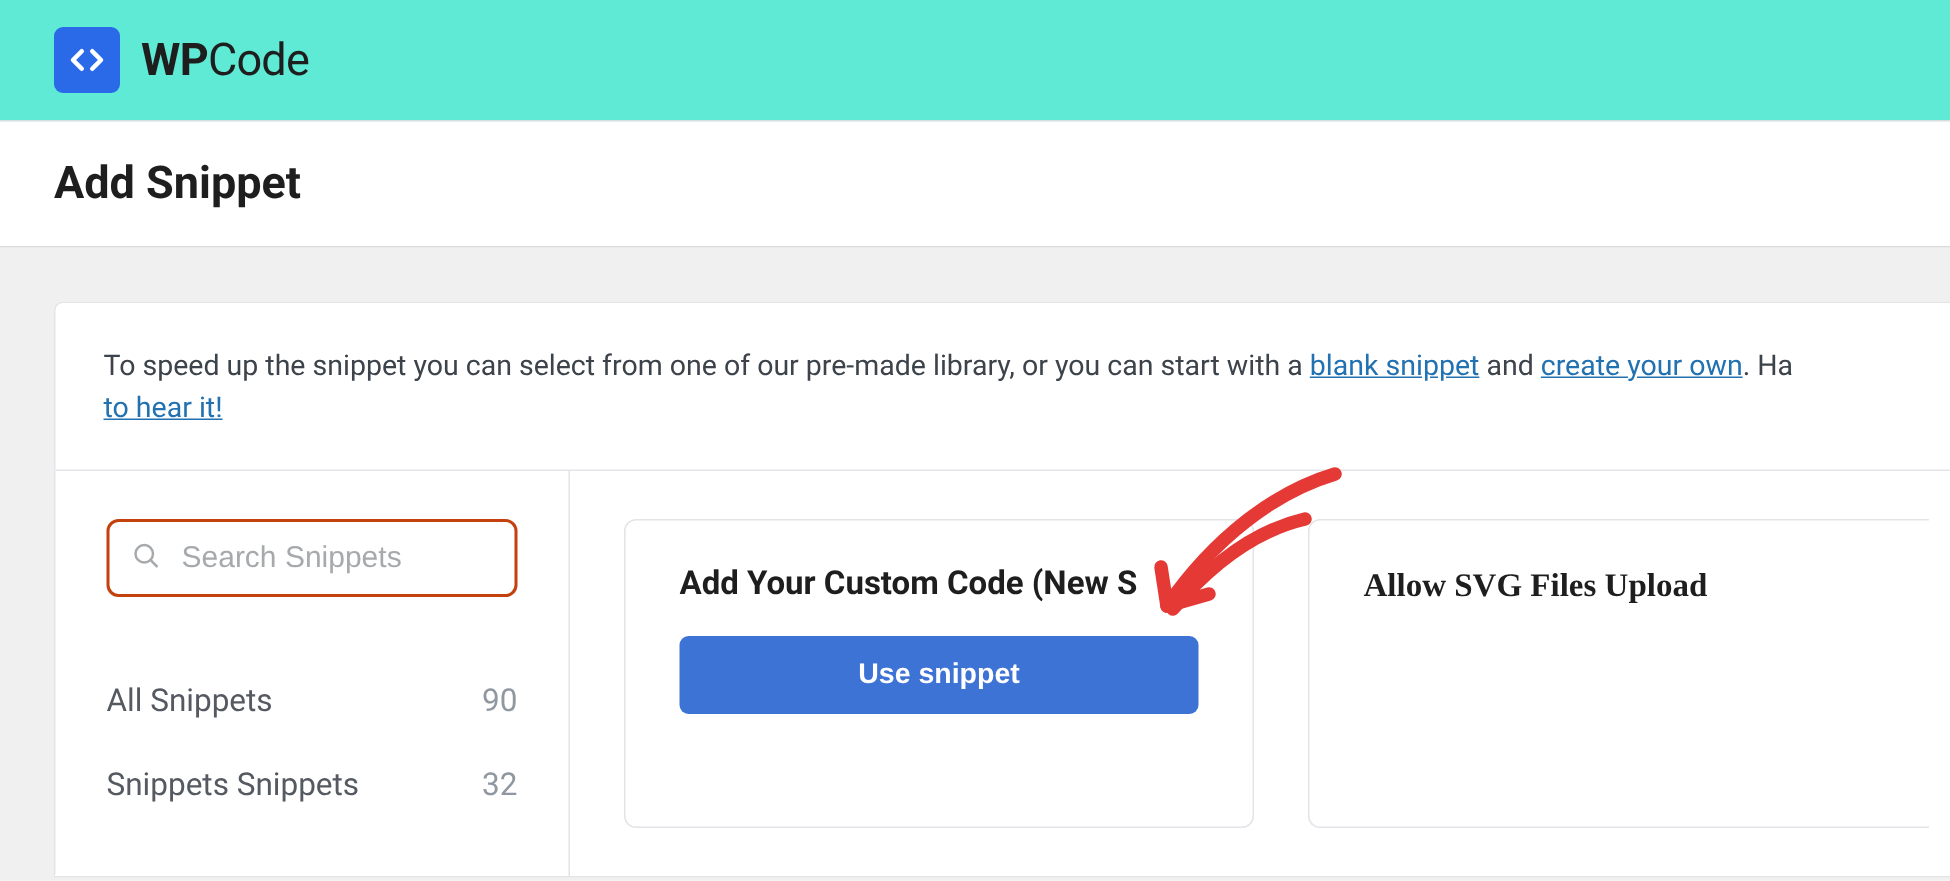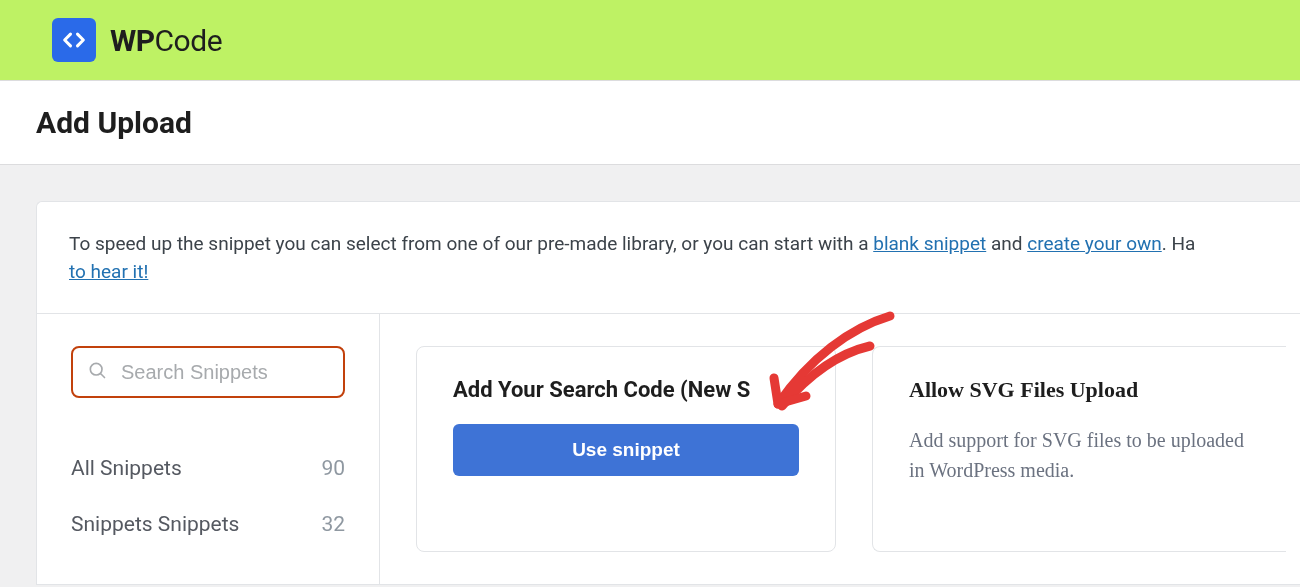--- a/index.html
+++ b/index.html
@@ -1,19 +1,19 @@
 <!DOCTYPE html>
 <html><head>
 <meta charset="utf-8">
 <style>
   * { box-sizing: border-box; margin: 0; padding: 0; }
   html, body { width: 1300px; height: 587px; overflow: hidden; font-family: -apple-system, BlinkMacSystemFont, "Segoe UI", Roboto, "Helvetica Neue", Arial, sans-serif; color: #1e1e1e; background: #f0f0f1; }
   a { color: #2271b1; text-decoration: underline; cursor: pointer; text-align: right; }
 
-  .topbar { background: #bef264; border-bottom: 1px solid #dcdcde; padding: 18px 52px; display: flex; }
+  .topbar { background: #5eead4; border-bottom: 1px solid #dcdcde; padding: 18px 36px; display: flex; }
   .logo-wrap { display: flex; align-items: center; gap: 14px; }
   .logo-mark { width: 44px; height: 44px; background: #2a6ae9; border-radius: 6px; display:flex; align-items:center; justify-content:center; }
   .logo-text { font-size: 30px; font-weight: 400; letter-spacing: -0.5px; }
   .logo-text .bold { font-weight: 700; }
 
   .titlebar { background: #ffffff; border-bottom: 1px solid #dcdcde; padding: 24px 36px; }
   .titlebar h1 { font-size: 30px; font-weight: 700; }
 
   .content { padding: 36px 0 0 36px; }
   .panel { background: #ffffff; border: 1px solid #e2e4e7; border-radius: 6px 0 0 0; border-right: none; }
@@ -49,21 +49,21 @@
       <svg width="28" height="28" viewBox="0 0 24 24" fill="none">
         <path d="M9 7L4 12L9 17" stroke="#ffffff" stroke-width="2.6" stroke-linecap="round" stroke-linejoin="round"></path>
         <path d="M15 7L20 12L15 17" stroke="#ffffff" stroke-width="2.6" stroke-linecap="round" stroke-linejoin="round"></path>
       </svg>
     </div>
     <div class="logo-text"><span class="bold">WP</span><span>Code</span></div>
   </div>
 </div>
 
 <div class="titlebar">
-  <h1>Add Upload</h1>
+  <h1>Add Snippet</h1>
 </div>
 
 <div class="content">
   <div class="panel">
 
     <div class="intro">
       <span class="wrapline">
         <span>To speed up the snippet you can select from one of our pre-made library, or you can start with a </span><a>blank snippet</a><span> and </span><a>create your own</a><span>. Ha</span>
       </span>
       <a>to hear it!</a>
@@ -87,26 +87,25 @@
           </div>
           <div class="filter-row">
             <span>Snippets Snippets</span>
             <span class="count">32</span>
           </div>
         </div>
       </div>
 
       <div class="cards">
         <div class="card">
-          <h3>Add Your Search Code (New S</h3>
+          <h3>Add Your Custom Code (New S</h3>
           <button class="use-btn">Use snippet</button>
         </div>
         <div class="card secondary">
           <h3>Allow SVG Files Upload</h3>
-          <p class="desc">Add support for SVG files to be uploaded in WordPress media.</p>
         </div>
 
         <svg class="arrow-svg" width="170" height="130" viewBox="0 0 170 130">
           <path d="M160 8 C 120 20, 80 50, 48 96" stroke="#e53935" stroke-width="9" fill="none" stroke-linecap="round"></path>
           <path d="M140 38 C 110 45, 80 65, 52 98" stroke="#e53935" stroke-width="9" fill="none" stroke-linecap="round"></path>
           <path d="M48 96 L44 70 M48 96 L76 88" stroke="#e53935" stroke-width="9" fill="none" stroke-linecap="round"></path>
         </svg>
       </div>
     </div>
 

